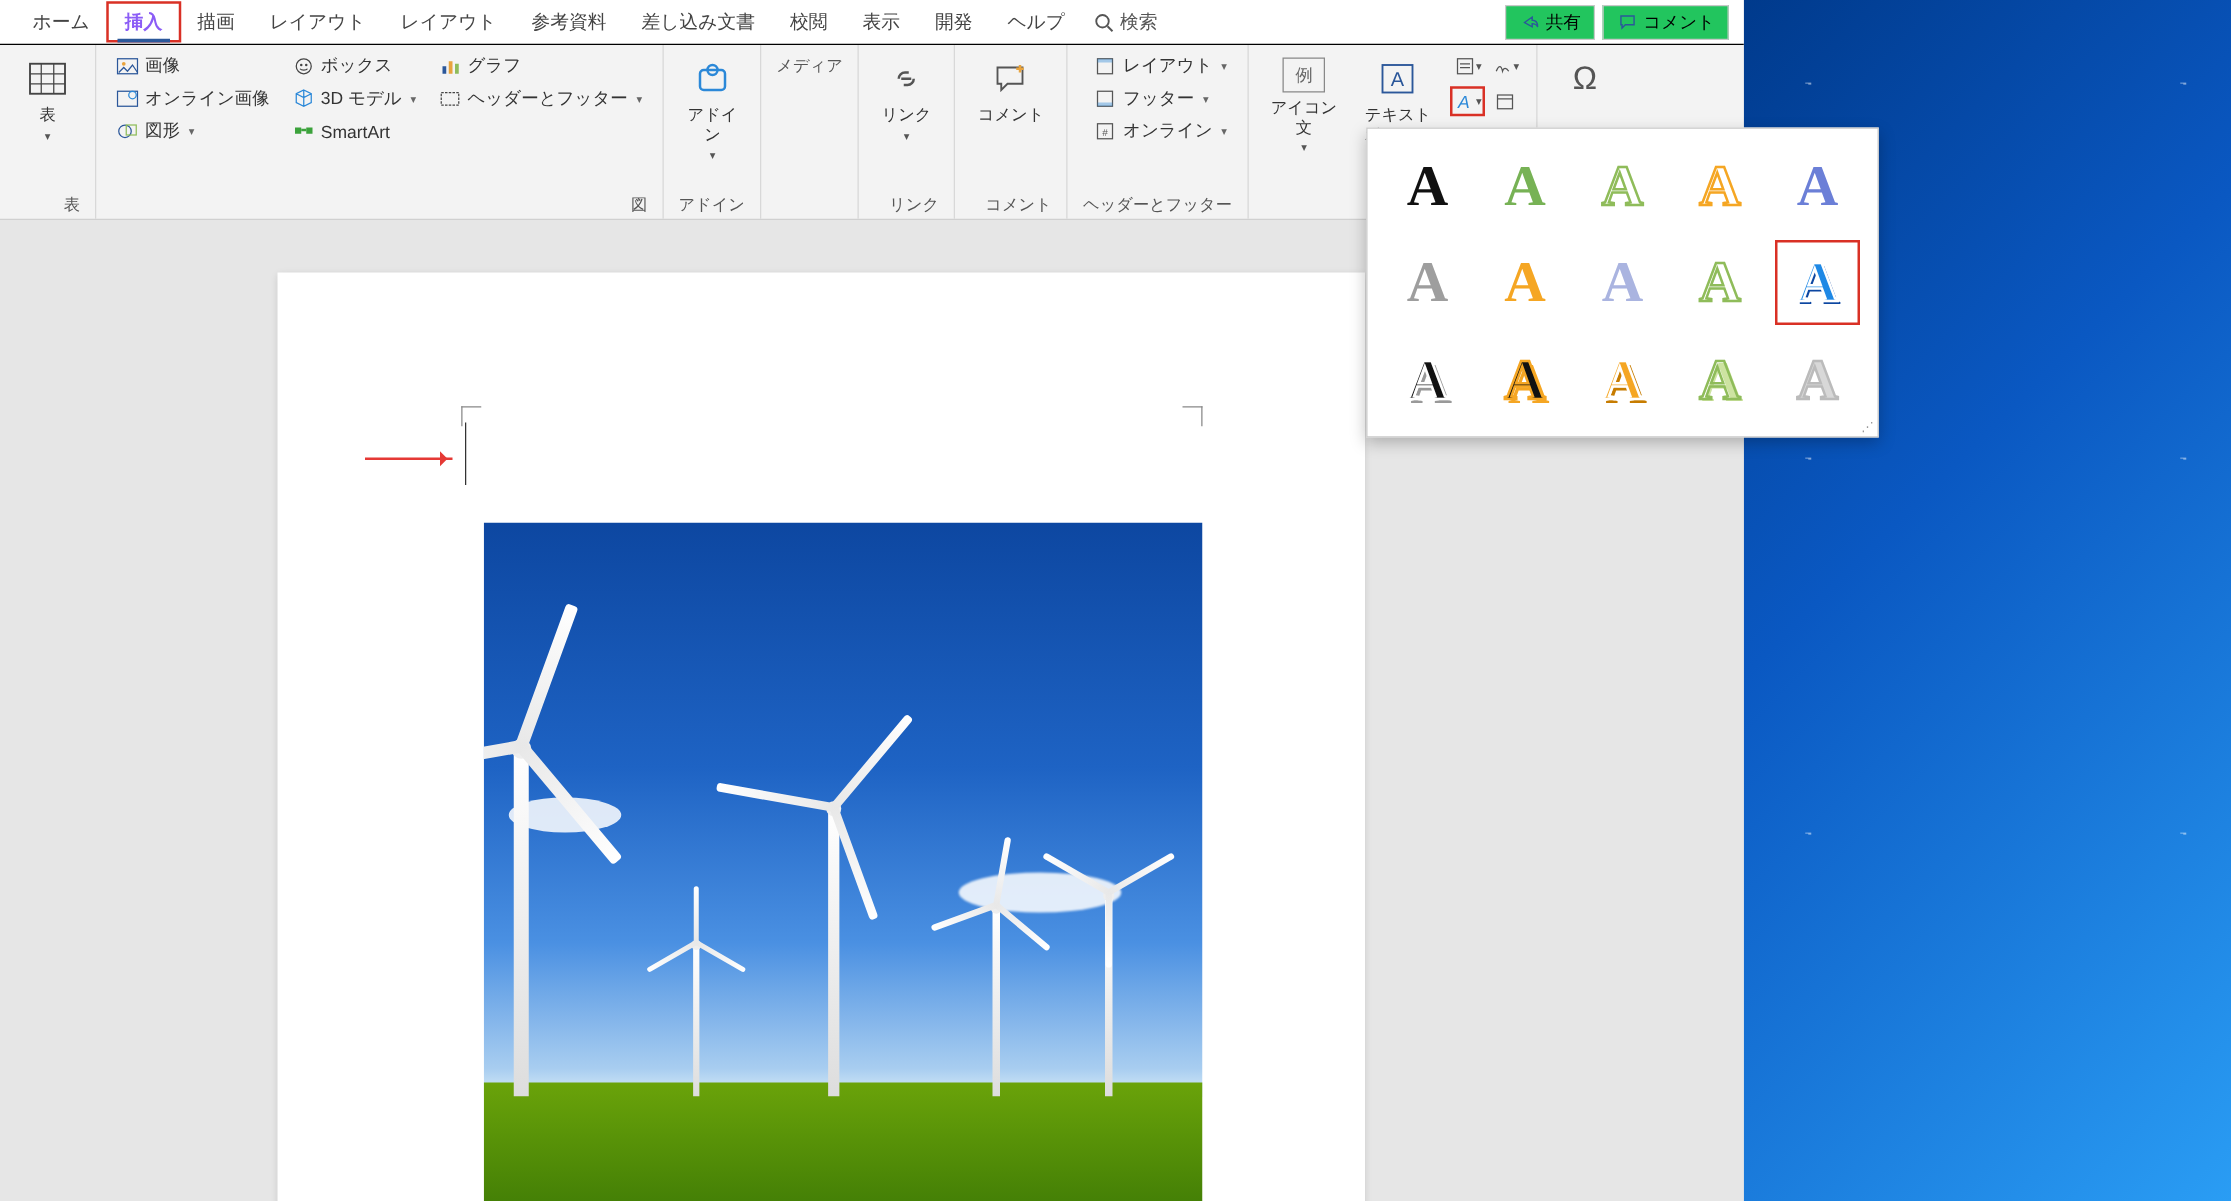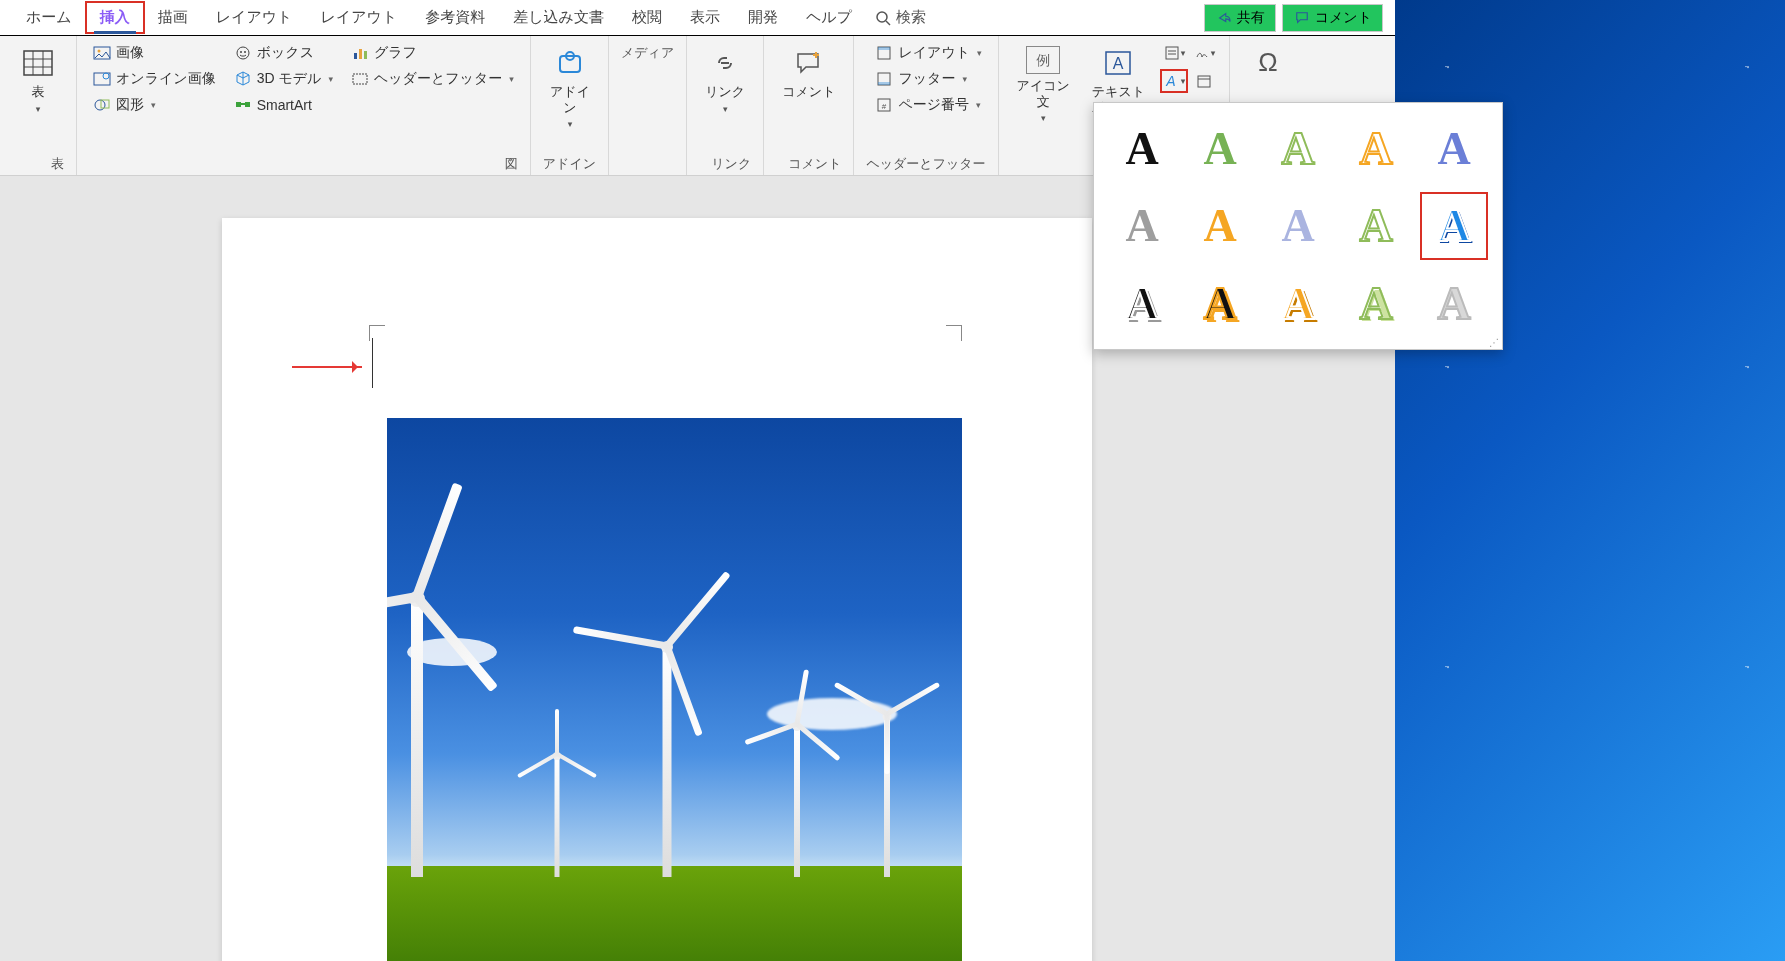--- a/index.html
+++ b/index.html
@@ -310,21 +310,21 @@
               <span>フッター</span>
               <span class="dd">▾</span>
             </div>
         <div class="rbtn">
               <span class="smallic">
                 <svg width="16" height="16" viewBox="0 0 16 16">
                   <rect x="2" y="2" width="12" height="12" fill="none" stroke="#555"></rect>
                   <text x="8" y="12" font-size="8" text-anchor="middle" fill="#555">#</text>
                 </svg>
               </span>
-              <span>ページ番号</span>
+              <span>オンライン</span>
               <span class="dd">▾</span>
             </div>
       </div>
     </div>
     <div class="group-label">ヘッダーとフッター</div>
   </div>
 
   <div class="group grp-text">
     <div class="group-body">
       <div class="bigbtn">

